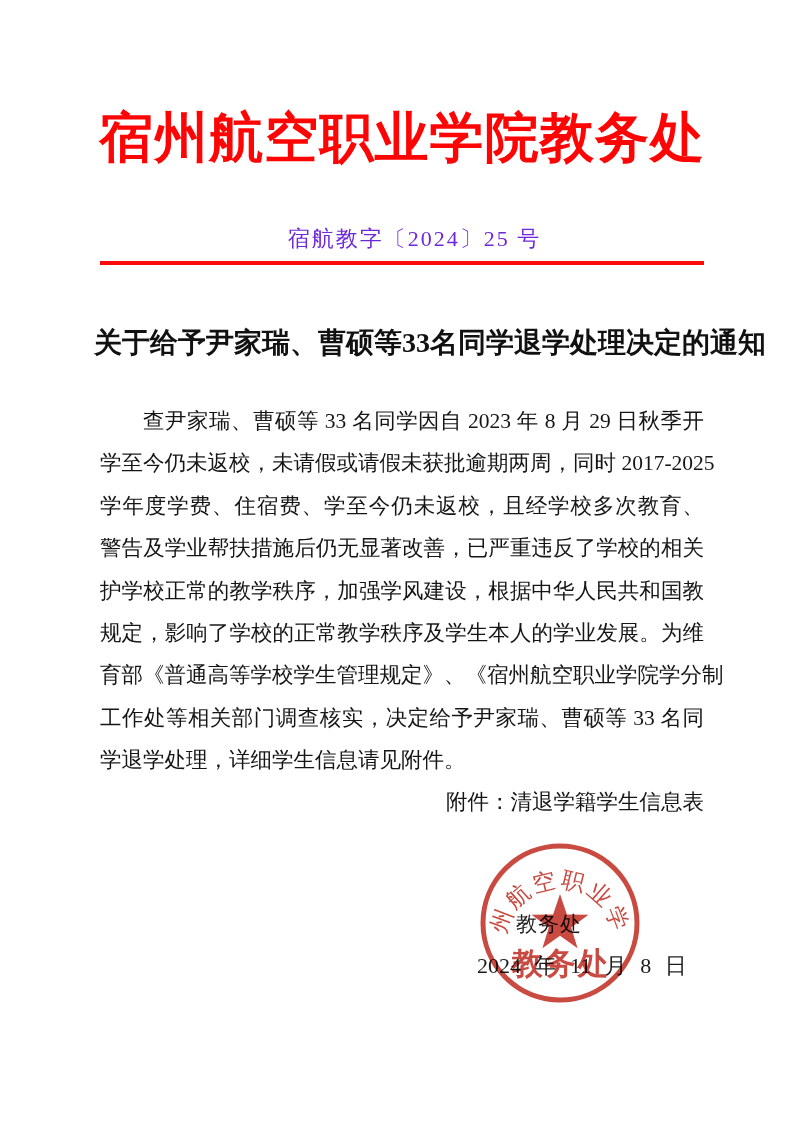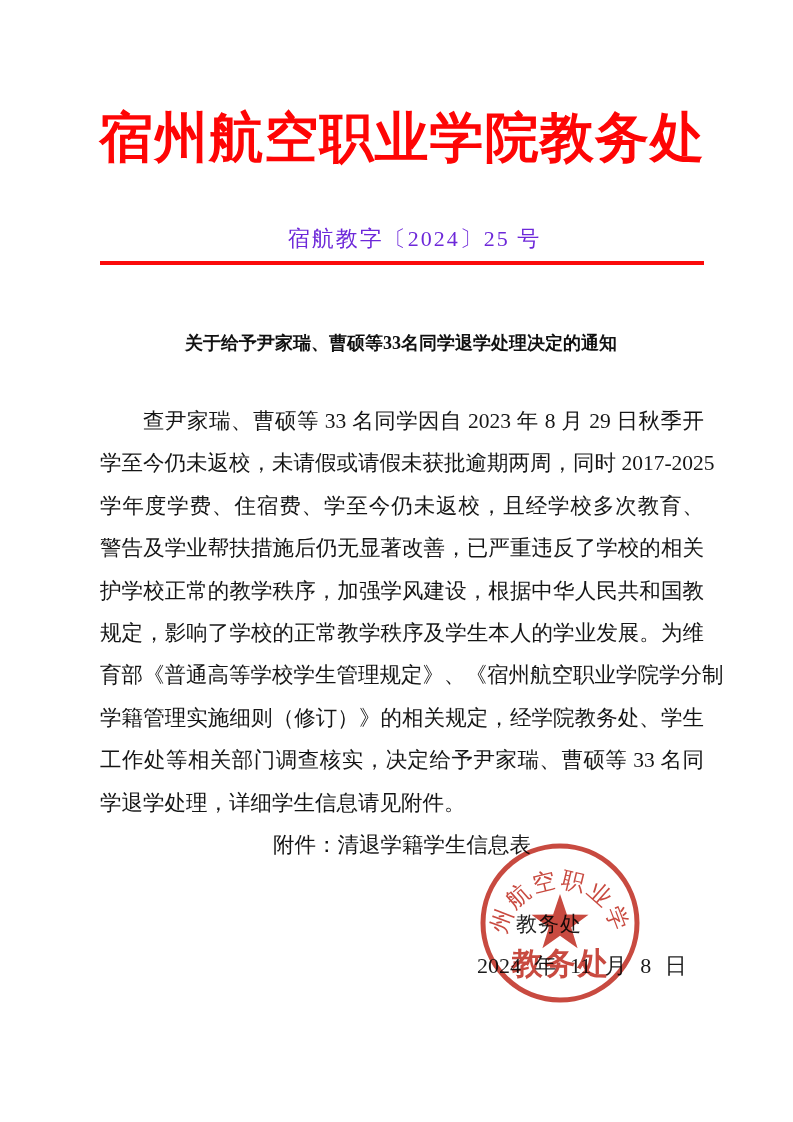--- a/index.html
+++ b/index.html
@@ -24,36 +24,36 @@
     position:absolute;left:0;top:224px;width:100%;
     text-align:center;font-size:22px;line-height:30px;
     letter-spacing:2px;color:#6d28d9;
   }
   .red-rule{
     position:absolute;left:100px;top:261px;width:604px;height:4px;
     background:#fb0a0a;
   }
   .notice-title{
     position:absolute;left:94px;top:326px;width:614px;
-    text-align:center;font-size:18px;line-height:34px;font-weight:bold;
+    text-align:center;font-size:28px;line-height:34px;font-weight:bold;
     color:#111111;white-space:nowrap;
   }
   .body-block{
     position:absolute;left:100px;top:400px;width:604px;
     font-size:21.5px;
   }
   .body-line{
     height:42.4px;line-height:42.4px;
     text-align:justify;text-align-last:justify;
     white-space:nowrap;overflow:visible;
   }
   .body-line.indent{text-indent:2em;}
   .body-line.natural{text-align:right;text-align-last:left;}
   .attachment-line{
-    height:42.4px;line-height:42.4px;text-align:center;white-space:nowrap;
+    height:42.4px;line-height:42.4px;text-align:right;white-space:nowrap;font-family:Liberation Mono, monospace;
   }
   .signature{
     position:absolute;left:516px;top:910px;
     font-size:21px;line-height:28px;letter-spacing:1px;color:#1c1c1c;
   }
   .issue-date{
     position:absolute;left:477px;top:951px;
     font-size:22px;line-height:30px;word-spacing:8px;color:#1c1c1c;
     white-space:nowrap;
   }
@@ -78,21 +78,20 @@
   <div class="notice-title">关于给予尹家瑞、曹硕等33名同学退学处理决定的通知</div>
 
   <div class="body-block">
     <div class="body-line indent">查尹家瑞、曹硕等 33 名同学因自 2023 年 8 月 29 日秋季开</div>
     <div class="body-line">学至今仍未返校，未请假或请假未获批逾期两周，同时 2017-2025</div>
     <div class="body-line">学年度学费、住宿费、学至今仍未返校，且经学校多次教育、</div>
     <div class="body-line">警告及学业帮扶措施后仍无显著改善，已严重违反了学校的相关</div>
     <div class="body-line">护学校正常的教学秩序，加强学风建设，根据中华人民共和国教</div>
     <div class="body-line">规定，影响了学校的正常教学秩序及学生本人的学业发展。为维</div>
     <div class="body-line">育部《普通高等学校学生管理规定》、《宿州航空职业学院学分制</div>
-    <div class="body-line">学籍管理实施细则（修订）》的相关规定，经学院教务处、学生</div>
     <div class="body-line">工作处等相关部门调查核实，决定给予尹家瑞、曹硕等 33 名同</div>
     <div class="body-line natural">学退学处理，详细学生信息请见附件。</div>
     <div class="attachment-line">附件：清退学籍学生信息表</div>
   </div>
 
   <div class="signature">教务处</div>
 
   <div class="issue-date">2024 年 11 月 8 日</div>
 
   <svg class="seal" viewBox="0 0 172 172" xmlns="http://www.w3.org/2000/svg">

